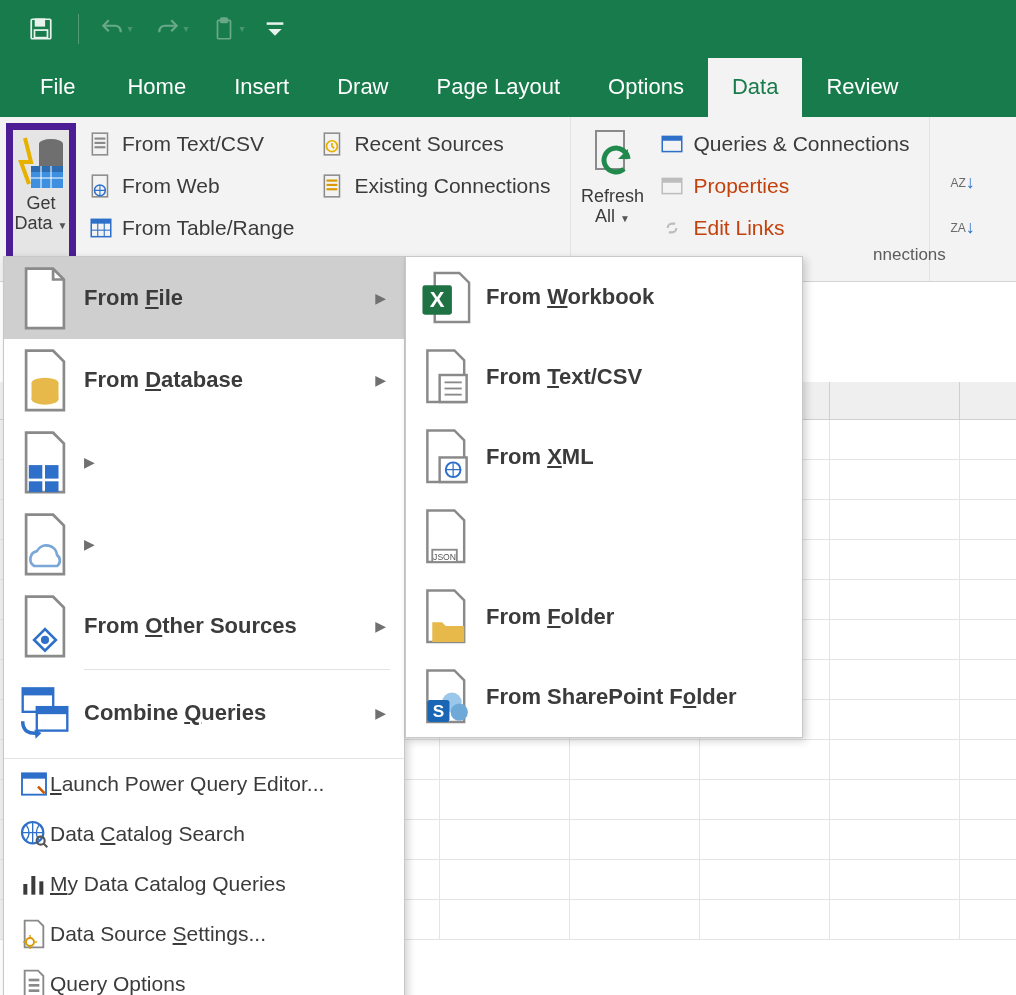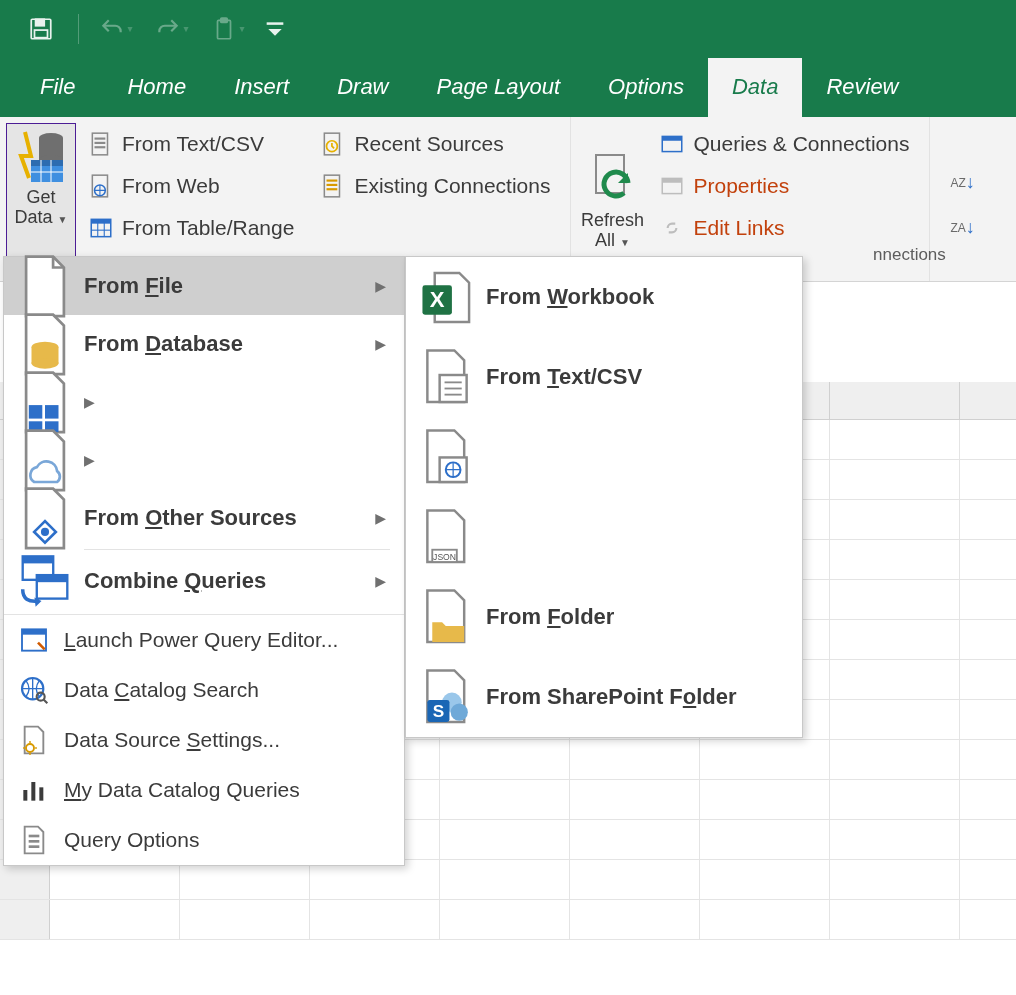--- a/index.html
+++ b/index.html
@@ -7,31 +7,31 @@
 
   
   .titlebar { height: 57px; background: #187b4b; display:flex; align-items:center; padding-left:22px; gap:18px;}
   .qat-btn { width:38px; height:38px; display:flex; align-items:center; justify-content:center; color:#fff; opacity:.9;}
   .qat-btn svg { width:26px; height:26px; }
   .qat-btn.disabled { opacity:.35; }
   .qat-sep { width:1px; height:30px; background:rgba(255,255,255,.25);}
   .qat-drop::after { content:"▾"; color:#fff; font-size:10px; margin-left:2px; opacity:.6;}
 
   
-  .tabs { height:60px; background:#187b4b; display:flex; align-items:flex-end; padding-left:20px;font-style:italic; }
+  .tabs { height:60px; background:#187b4b; display:flex; align-items:flex-end; padding-left:20px; }
   .tab { padding:16px 24px 17px 24px; color:#fff; font-size:22px; cursor:default; }
   .tab.active { background:#f3f3f3; color:#187b4b; }
   .tab.file { padding-left:20px; padding-right:28px;}
   
   
   .ribbon { height:165px; background:#f3f3f3; border-bottom:1px solid #d4d4d4; display:flex; position:relative; }
   .r-group { display:flex; padding:6px 6px 6px 6px; border-right:1px solid #e2e2e2; position:relative;}
   .r-group.last{border-right:none;}
   .r-bigbtn { width:70px; display:flex; flex-direction:column; align-items:center; justify-content:flex-start; padding-top:4px; font-size:18px; color:#3b3b3b; line-height:1.1; text-align:center;}
-  .r-bigbtn.active{ background:#e5e5e5; border:1px solid #4c1d95;}
+  .r-bigbtn.active{ background:#e5e5e5; border:7px solid #4c1d95;}
   .r-bigbtn .big-icon{ width:48px; height:56px; display:flex; align-items:center; justify-content:center;}
   .r-bigbtn .lbl { padding-top:4px;}
   .r-bigbtn .drop { font-size:10px; color:#555; margin-top:2px;}
   .r-col { display:flex; flex-direction:column; justify-content:flex-start; padding:4px 8px 0 6px; gap:8px;}
   .r-item { display:flex; align-items:center; gap:8px; font-size:21px; color:#3b3b3b; padding:4px 6px; white-space:nowrap;}
   .r-item.disabled{ color:#c2410c;}
   .r-item .mini-icon{ width:26px; height:26px; display:flex; align-items:center; justify-content:center;}
   .g-label { position:absolute; bottom:16px; left:0; right:0; text-align:center; font-size:17px; color:#5c5c5c;}
   .sort-stack{display:flex;flex-direction:column;gap:24px;align-items:center;justify-content:center;padding:12px 10px 0 14px;}
   .sort-glyph{font-size:12px;color:#6a6a6a;letter-spacing:-1px;display:flex;align-items:center;gap:1px;}
@@ -42,27 +42,27 @@
   .colheads { display:flex; height:38px; border-bottom:1px solid #d0d0d0; background:#efefef;}
   .colhead { width:130px; border-right:1px solid #d0d0d0; display:flex;align-items:center;justify-content:center;font-size:20px;color:#555;}
   .colhead.first{width:50px;}
   .rows .row{height:40px;border-bottom:1px solid #e4e4e4;display:flex;}
   .rows .cell{width:130px;border-right:1px solid #e4e4e4;}
   .rows .cell.first{width:50px;background:#efefef;border-right:1px solid #d0d0d0;}
 
   
   .menu { position:absolute; background:#fff; border:1px solid #c8c8c8; box-shadow:3px 3px 8px rgba(0,0,0,.18); z-index:50;}
   .menu1 { top:256px; left:3px; width:402px; }
-  .menu-item { display:flex; align-items:center; height:58px; padding:0 18px 0 14px; font-size:22px; color:#3b3b3b; position:relative;}
+  .menu-item { display:flex; align-items:center; height:82px; padding:0 18px 0 14px; font-size:22px; color:#3b3b3b; position:relative;}
   .menu-item.selected{ background:#cfcfcf;}
   .menu-item .m-icon{ width:54px; height:60px; display:flex;align-items:center;justify-content:center; margin-right:12px;}
   .menu-item .m-label{ font-weight:600; flex:1;}
   .menu-item .arrow{ font-size:14px;color:#707070;}
   .menu-sep{ height:1px; background:#e3e3e3; margin:2px 14px 2px 80px;}
-  .menu-simple .s-item{ display:flex;align-items:center;height:50px;padding:0 14px;font-size:21px;color:#3b3b3b;gap:14px;}
+  .menu-simple .s-item{ display:flex;align-items:center;height:50px;padding:0 14px;font-size:21px;color:#3b3b3b;}
   .menu-simple .s-item .s-icon{width:32px;height:32px;display:flex;align-items:center;justify-content:center;}
   .menu2 { top:256px; left:405px; width:398px; }
   .menu2 .menu-item{height:80px;}
   .underline{text-decoration:underline;}
 
   .combine-sep-top{border-top:1px solid #e3e3e3;margin-top:4px;}
 </style>
 </head>
 <body>
 
@@ -187,21 +187,21 @@
               <rect x="6" y="10" width="10" height="2" fill="#d89a00"></rect>
               <rect x="6" y="14" width="10" height="2" fill="#d89a00"></rect>
             </svg>
           </span>
         <span>Existing Connections</span>
       </div>
     </div>
   </div>
 
   <div class="r-group" style="position:relative;">
-    <div class="r-bigbtn" style="padding-left:6px;padding-right:6px;justify-content:center;">
+    <div class="r-bigbtn" style="padding-left:6px;padding-right:6px;">
       <div class="big-icon">
         <svg viewBox="0 0 48 56">
             <rect x="8" y="4" width="28" height="38" fill="none" stroke="#8a8a8a" stroke-width="2"></rect>
             <path d="M40 32 a12 12 0 1 0 -4 10" fill="none" stroke="#1f8a4c" stroke-width="5"></path>
             <path d="M40 22 l0 10 l-10 0 z" fill="#1f8a4c"></path>
           </svg>
       </div>
       <div class="lbl"><span>Refresh</span><br><span>All</span> <span class="drop">▼</span></div>
     </div>
     <div class="r-col">
@@ -486,38 +486,38 @@
             <path d="M3 11h16M11 3v16M6 5c3 4 3 8 0 12M16 5c-3 4-3 8 0 12" stroke="#2d6fc9" stroke-width="1" fill="none"></path>
             <circle cx="17" cy="17" r="3" fill="none" stroke="#555" stroke-width="1.6"></circle>
             <path d="M19 19l3 3" stroke="#555" stroke-width="1.6"></path>
           </svg>
         </span>
       <span><span>Data </span><span class="underline">C</span><span>atalog Search</span></span>
     </div>
     <div class="s-item">
       <span class="s-icon">
           <svg viewBox="0 0 24 24">
+            <rect x="4" y="12" width="3" height="8" fill="#3b3b3b"></rect>
+            <rect x="10" y="6" width="3" height="14" fill="#3b3b3b"></rect>
+            <rect x="16" y="10" width="3" height="10" fill="#3b3b3b"></rect>
+          </svg>
+        </span>
+      <span><span class="underline">M</span><span>y Data Catalog Queries</span>
+    </span>
+      </div>
+    <div class="s-item">
+      <span class="s-icon">
+          <svg viewBox="0 0 24 24">
             <path d="M5 2h10l4 4v16H5z" fill="none" stroke="#8a8a8a" stroke-width="1.4"></path>
             <circle cx="9" cy="18" r="3" fill="none" stroke="#d89a00" stroke-width="1.4"></circle>
             <path d="M9 14v-1M9 23v-1M5 18h-1M14 18h-1" stroke="#d89a00" stroke-width="1.4"></path>
           </svg>
         </span>
       <span><span>Data Source </span><span class="underline">S</span><span>ettings...</span></span>
     </div>
-    <div class="s-item">
-      <span class="s-icon">
-          <svg viewBox="0 0 24 24">
-            <rect x="4" y="12" width="3" height="8" fill="#3b3b3b"></rect>
-            <rect x="10" y="6" width="3" height="14" fill="#3b3b3b"></rect>
-            <rect x="16" y="10" width="3" height="10" fill="#3b3b3b"></rect>
-          </svg>
-        </span>
-      <span><span class="underline">M</span><span>y Data Catalog Queries</span>
-    </span>
-      </div>
     <div class="s-item">
       <span class="s-icon">
           <svg viewBox="0 0 24 24">
             <path d="M5 2h10l4 4v16H5z" fill="none" stroke="#8a8a8a" stroke-width="1.4"></path>
             <rect x="8" y="8" width="8" height="2" fill="#8a8a8a"></rect>
             <rect x="8" y="12" width="8" height="2" fill="#8a8a8a"></rect>
             <rect x="8" y="16" width="8" height="2" fill="#8a8a8a"></rect>
           </svg>
         </span>
       <span>Query Options</span>
@@ -550,20 +550,21 @@
   </div>
   <div class="menu-item">
     <span class="m-icon">
         <svg viewBox="0 0 44 48">
           <path d="M6 2h22l8 8v34H6z" fill="#fff" stroke="#8a8a8a" stroke-width="2"></path>
           <rect x="16" y="24" width="22" height="20" fill="#fff" stroke="#8a8a8a" stroke-width="2"></rect>
           <circle cx="27" cy="34" r="6" fill="none" stroke="#2d6fc9" stroke-width="1.6"></circle>
           <path d="M21 34h12M27 28v12" stroke="#2d6fc9" stroke-width="1"></path>
         </svg>
       </span>
+    <span class="m-label"><span>From </span><span class="underline">X</span><span>ML</span></span>
   </div>
   <div class="menu-item">
     <span class="m-icon">
         <svg viewBox="0 0 44 48">
           <path d="M6 2h22l8 8v34H6z" fill="#fff" stroke="#8a8a8a" stroke-width="2"></path>
           <rect x="10" y="34" width="20" height="10" fill="#fff" stroke="#8a8a8a" stroke-width="1.5"></rect>
           <text x="20" y="42" font-size="7" text-anchor="middle" fill="#555">JSON</text>
         </svg>
       </span>
   </div>

